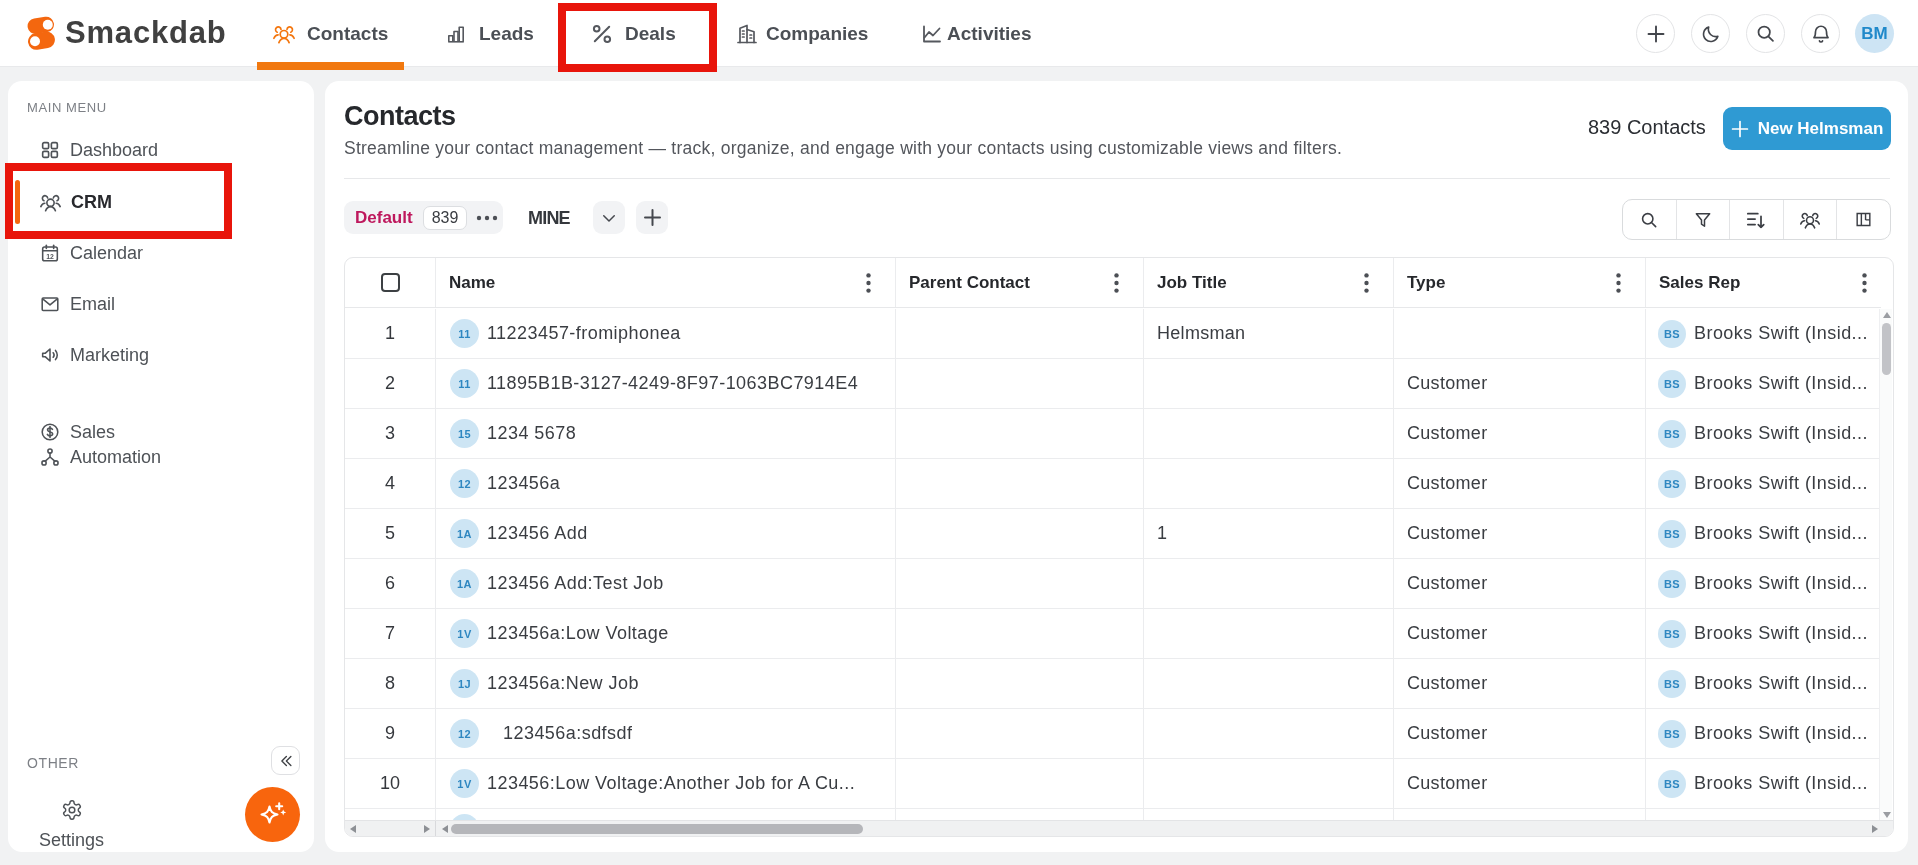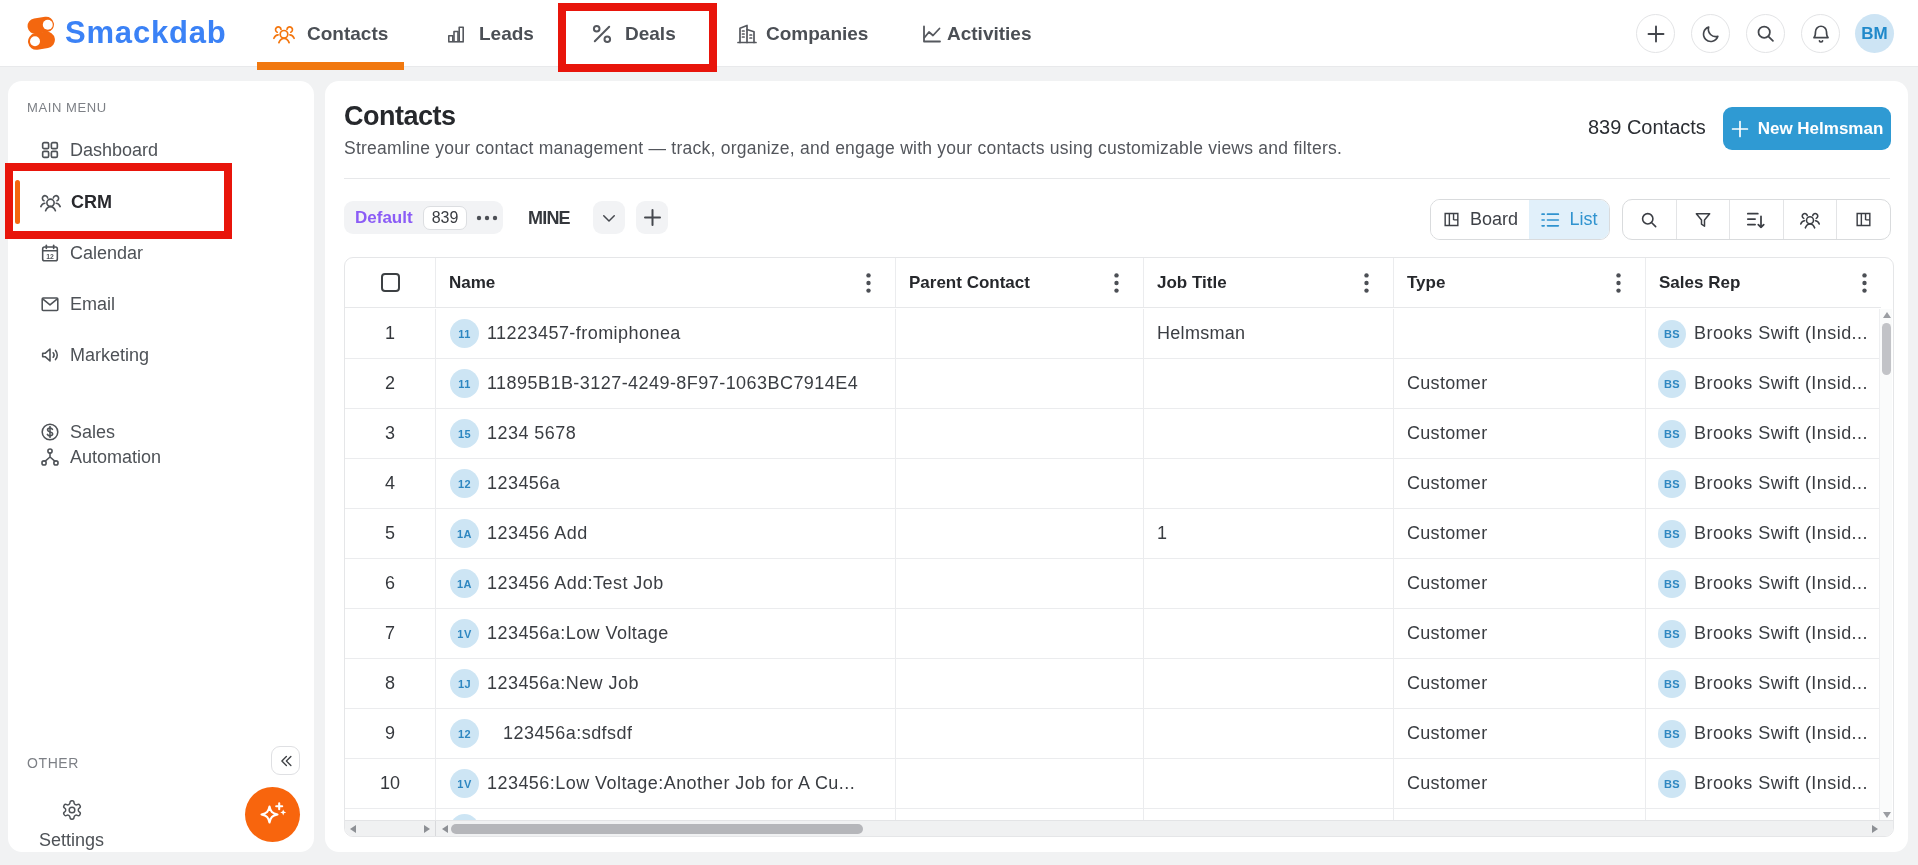--- a/index.html
+++ b/index.html
@@ -3,21 +3,21 @@
 <meta charset="utf-8">
 <title>Smackdab</title>
 <style>
   * { margin:0; padding:0; box-sizing:border-box; }
   html,body { width:1918px; height:865px; overflow:hidden; }
   body { background:#f1f2f3; font-family:"Liberation Sans", sans-serif; position:relative; }
   .abs { position:absolute; }
 
   
   #topbar { position:absolute; left:0; top:0; width:1918px; height:67px; background:#fff; border-bottom:1px solid #e8e9eb; z-index:5; }
-  .logo-txt { position:absolute; left:65px; top:15px; font-size:31px; font-weight:bold; color:#3b82f6; letter-spacing:0.8px; }
+  .logo-txt { position:absolute; left:65px; top:15px; font-size:31px; font-weight:bold; color:#404040; letter-spacing:0.8px; }
   .navitem { position:absolute; top:0; height:67px; display:flex; align-items:center; gap:11px; color:#4b4f55; font-size:19px; font-weight:bold; }
   .navitem svg { display:block; }
   #nav-underline { position:absolute; left:257px; top:62px; width:147px; height:8px; background:#f1780f; z-index:6; }
 
   .circbtn { position:absolute; top:14px; width:39px; height:39px; border:1px solid #e3e4e6; border-radius:50%; display:flex; align-items:center; justify-content:center; background:#fff; }
   #bm { left:1855px; background:#cde4f4; border:none; color:#2089ca; font-weight:bold; font-size:17px; }
 
   
   .redrect { position:absolute; border:8px solid #e8150b; background:transparent; z-index:60; }
 
@@ -250,60 +250,41 @@
   <div id="new-btn">
       <svg width="18" height="18" viewBox="0 0 17 17" stroke="#fff" stroke-width="1.6" stroke-linecap="round">
         <line x1="8.5" y1="1.5" x2="8.5" y2="15.5"></line>
         <line x1="1.5" y1="8.5" x2="15.5" y2="8.5"></line>
       </svg>
       <span>New Helmsman</span>
     </div>
   <div id="hr1"></div>
 
   <div class="pillgroup">
-    <span style="margin-left:11px; font-size:17px; font-weight:bold; color:#8b5cf6;">Default</span>
+    <span style="margin-left:11px; font-size:17px; font-weight:bold; color:#be185d;">Default</span>
     <span style="margin-left:10px; background:#fff; border:1px solid #dcdee1; border-radius:7px; padding:2px 8px; font-size:16px; color:#3a3d42;">839</span>
     <svg style="margin-left:9px;" class="dots3h" width="22" height="6" viewBox="0 0 22 6">
         <circle cx="3" cy="3" r="2.2"></circle>
         <circle cx="11" cy="3" r="2.2"></circle>
         <circle cx="19" cy="3" r="2.2"></circle>
       </svg>
   </div>
   <span class="abs" style="left:203px; top:127px; font-size:18px; font-weight:bold; color:#35383d; letter-spacing:-0.8px;">MINE</span>
   <div class="sqbtn" style="left:268px;">
     <svg width="18" height="18" viewBox="0 0 24 24" fill="none" stroke="#45484e" stroke-width="2" stroke-linecap="round" stroke-linejoin="round">
         <path d="M5 9l7 7 7-7"></path>
       </svg>
   </div>
   <div class="sqbtn" style="left:311px;">
     <svg width="19" height="19" viewBox="0 0 19 19" stroke="#45484e" stroke-width="2" stroke-linecap="round">
         <line x1="9.5" y1="2" x2="9.5" y2="17"></line>
         <line x1="2" y1="9.5" x2="17" y2="9.5"></line>
       </svg>
   </div>
 
-  <div id="toggle">
-    <div class="tseg" id="seg-board">
-      <svg width="19" height="19" viewBox="0 0 24 24" fill="none" stroke="#3e4147" stroke-width="1.8">
-          <path d="M4 4.5h16v15H4z M9.3 4.5v15 M14.6 4.5v8 M14.6 12.5H20"></path>
-        </svg>
-      <span>Board</span>
-    </div>
-    <div class="tseg" id="seg-list">
-      <svg width="20" height="18" viewBox="0 0 24 20" fill="none" stroke="#2f93cf" stroke-width="2" stroke-linecap="round">
-          <line x1="2.5" y1="3" x2="5" y2="3"></line>
-          <line x1="9" y1="3" x2="22" y2="3"></line>
-          <line x1="2.5" y1="10" x2="5" y2="10"></line>
-          <line x1="9" y1="10" x2="22" y2="10"></line>
-          <line x1="2.5" y1="17" x2="5" y2="17"></line>
-          <line x1="9" y1="17" x2="22" y2="17"></line>
-        </svg>
-      <span>List</span>
-    </div>
-  </div>
 
   <div id="iconbar">
     <div class="ib">
         <svg width="20" height="20" viewBox="0 0 24 24" fill="none" stroke="#3b3e44" stroke-width="1.9" stroke-linecap="round">
           <circle cx="10.5" cy="10.5" r="6.2"></circle>
           <line x1="15.3" y1="15.3" x2="20" y2="20"></line>
         </svg>
       </div>
     <div class="ib">
         <svg width="20" height="20" viewBox="0 0 24 24" fill="none" stroke="#3b3e44" stroke-width="1.8" stroke-linejoin="round">

